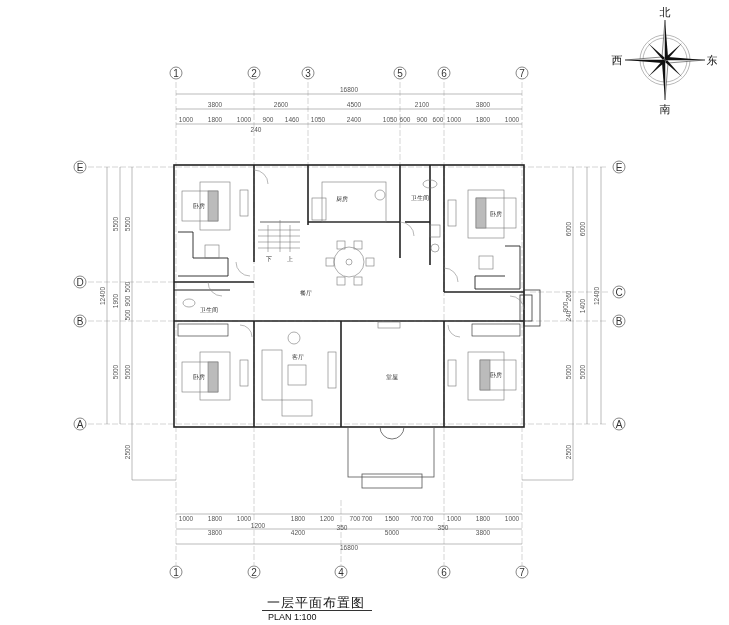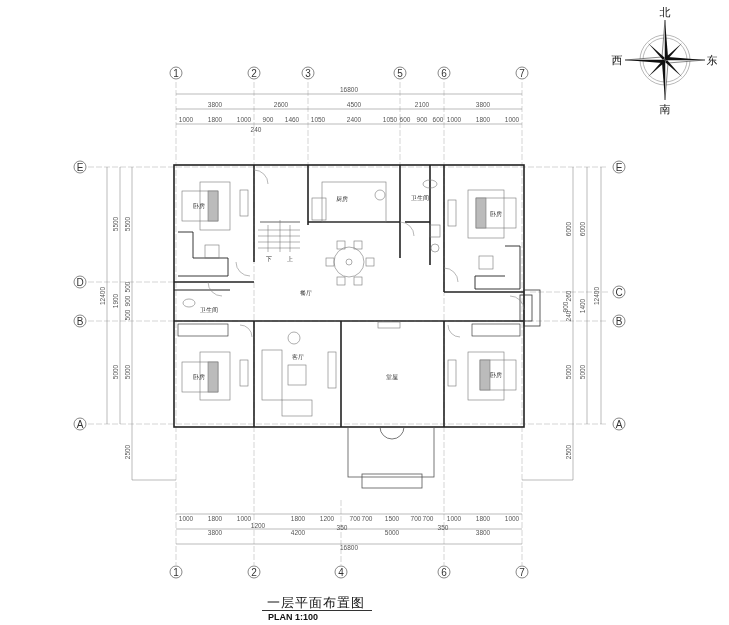--- a/index.html
+++ b/index.html
@@ -4,21 +4,21 @@
 <style>
   html,body{margin:0;padding:0;background:#fff;}
   body{width:729px;height:625px;position:relative;overflow:hidden;font-family:"DejaVu Sans",sans-serif;}
   #plan{position:absolute;left:0;top:0;}
   .dim{font-family:"Liberation Sans",sans-serif;font-size:6.5px;fill:#555;}
   .axis-label{font-family:"Liberation Sans",sans-serif;font-size:10px;fill:#333;}
   .room{font-family:"DejaVu Sans",sans-serif;font-size:6px;fill:#333;}
   .compass-txt{font-family:"DejaVu Serif",serif;font-size:11px;fill:#111;}
   .title{position:absolute;left:267px;top:594px;font-family:"DejaVu Sans",sans-serif;font-size:13px;letter-spacing:1px;color:#111;}
   .title-rule{position:absolute;left:262px;top:610px;width:110px;border-top:1px solid #333;}
-  .subtitle{position:absolute;left:268px;top:612px;font-family:"Liberation Sans",sans-serif;font-weight:bold;font-size:9px;color:#111;}
+  .subtitle{position:absolute;left:268px;top:612px;font-family:"Liberation Sans",sans-serif;font-weight:normal;font-size:9px;color:#111;}
 </style>
 </head>
 <body>
 
 <svg id="plan" width="729" height="625" viewBox="0 0 729 625" xmlns="http://www.w3.org/2000/svg">
 
   <g transform="translate(665,60)">
     <circle r="25" fill="none" stroke="#888" stroke-width="0.6"></circle>
     <circle r="22" fill="none" stroke="#888" stroke-width="0.6"></circle>
     <polygon points="0,-40 3,-3 0,0" fill="#111"></polygon>

